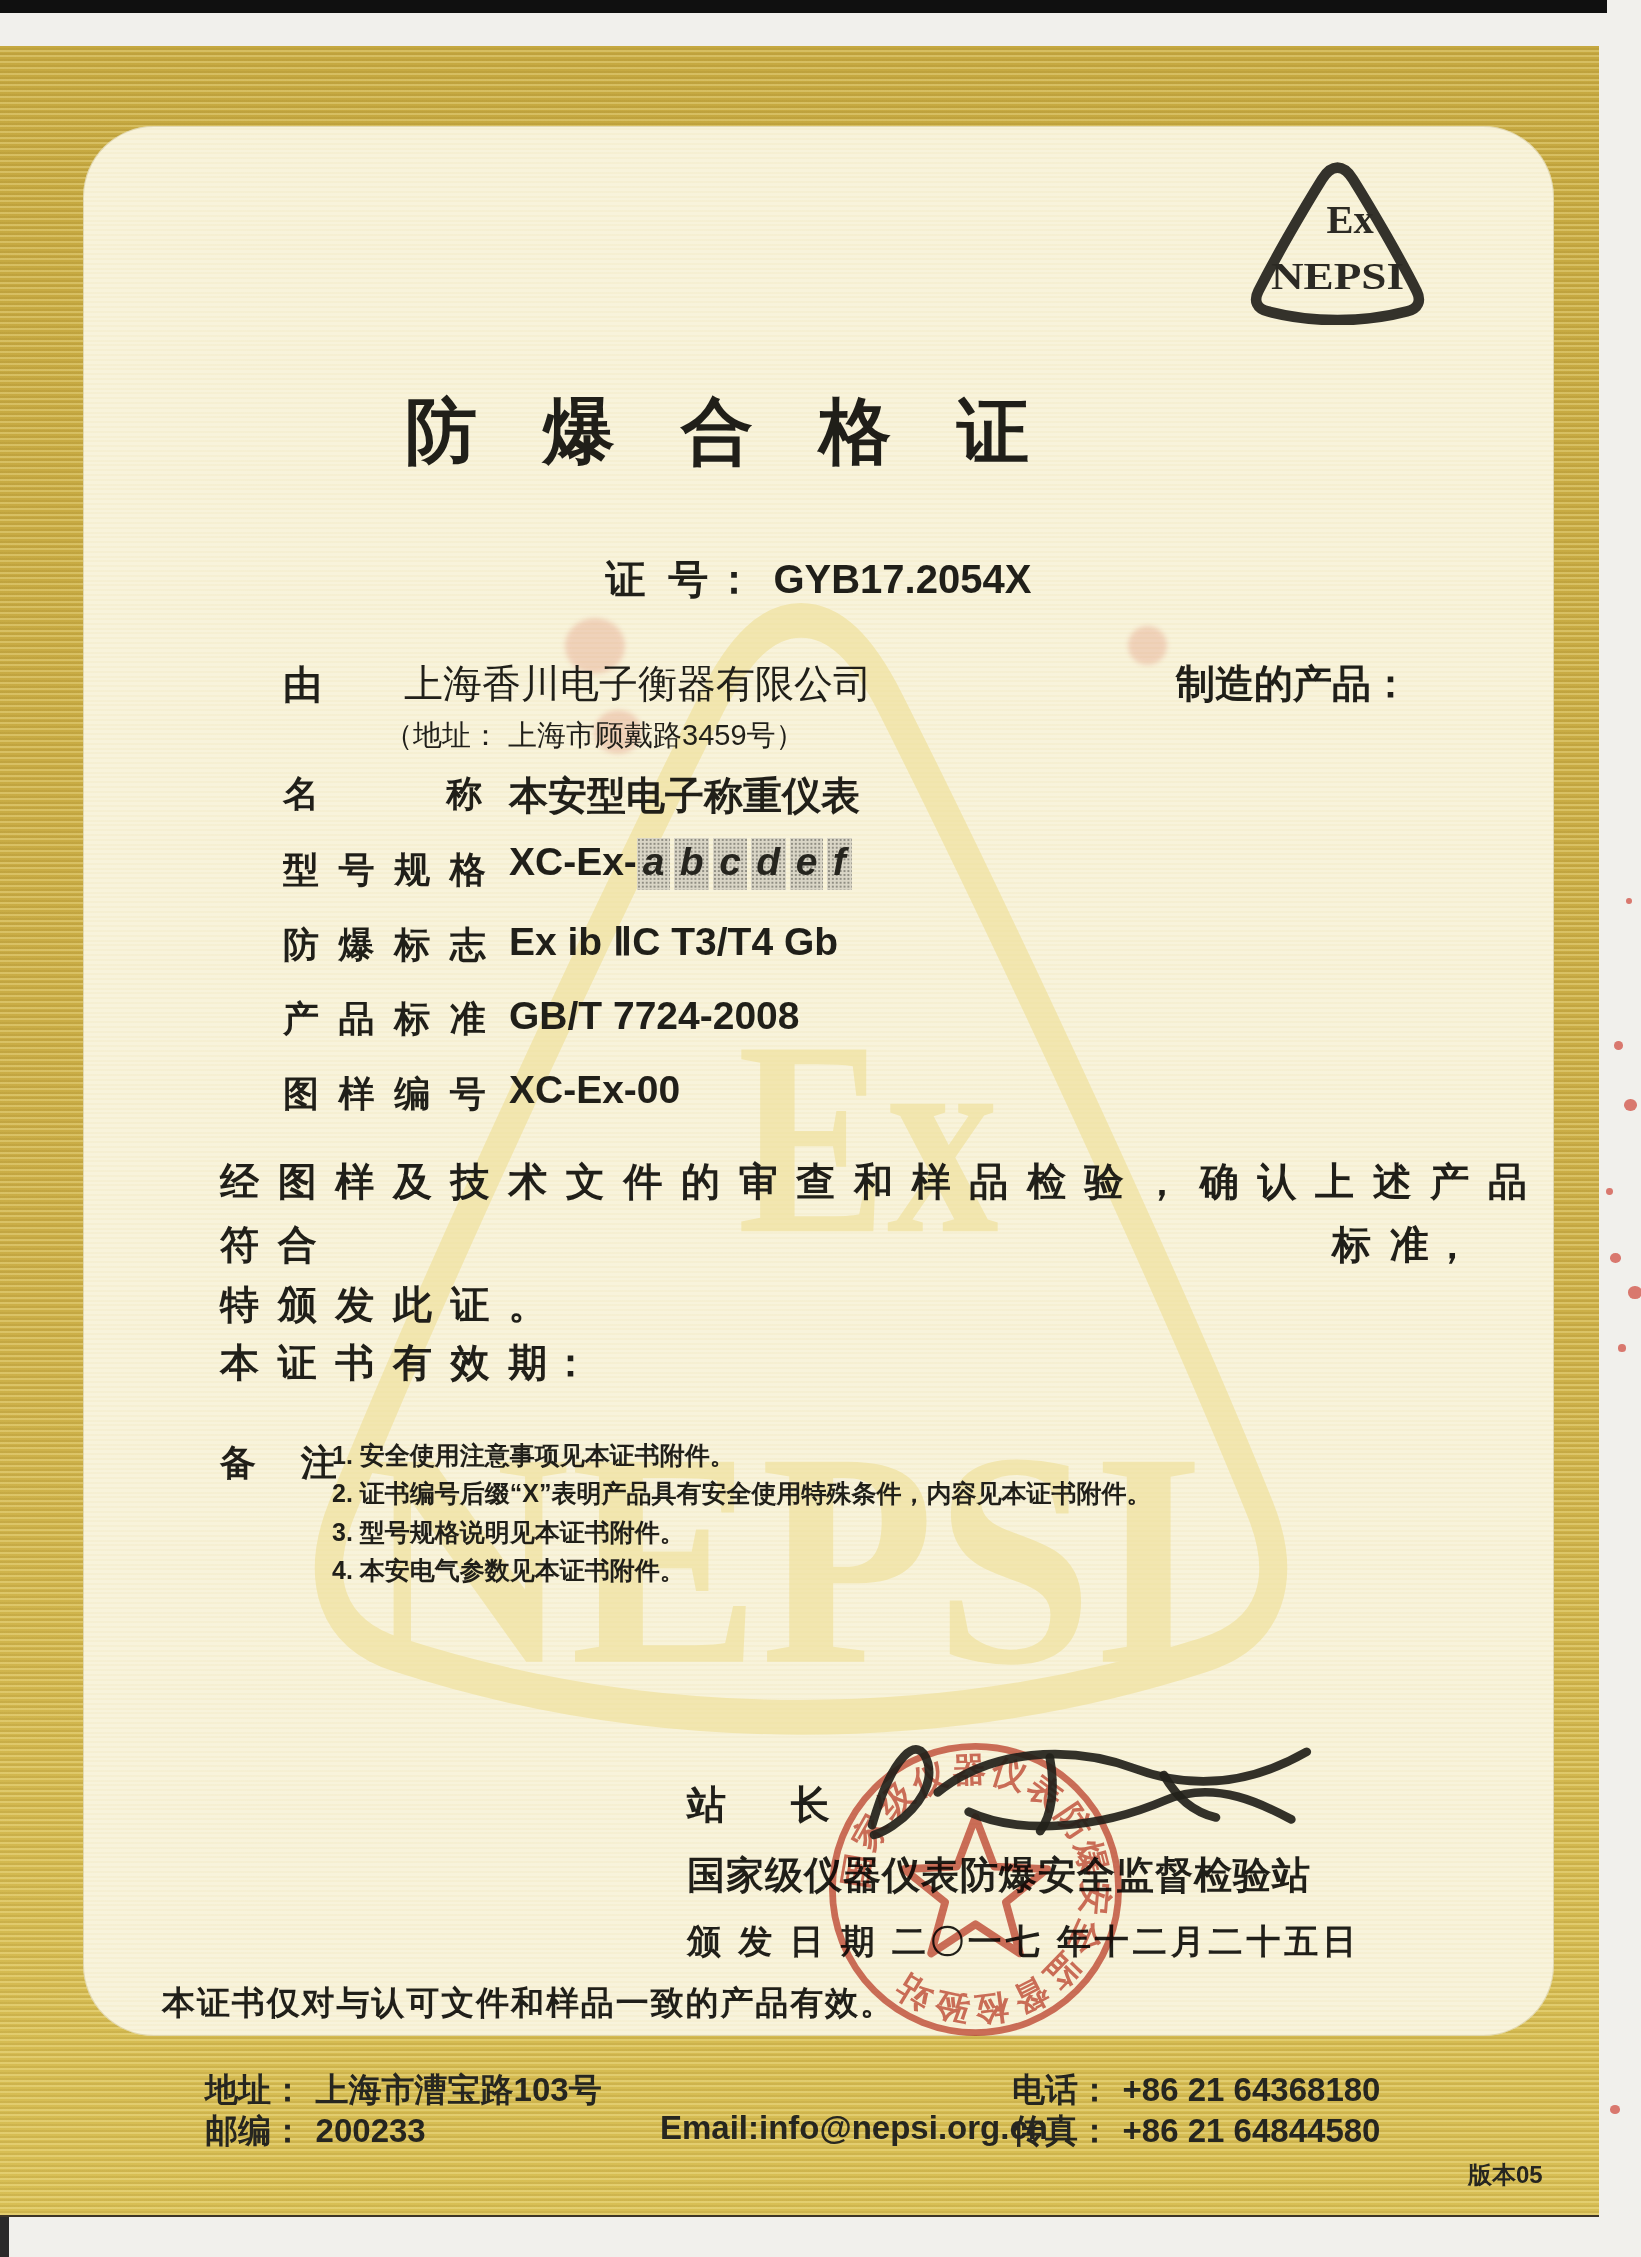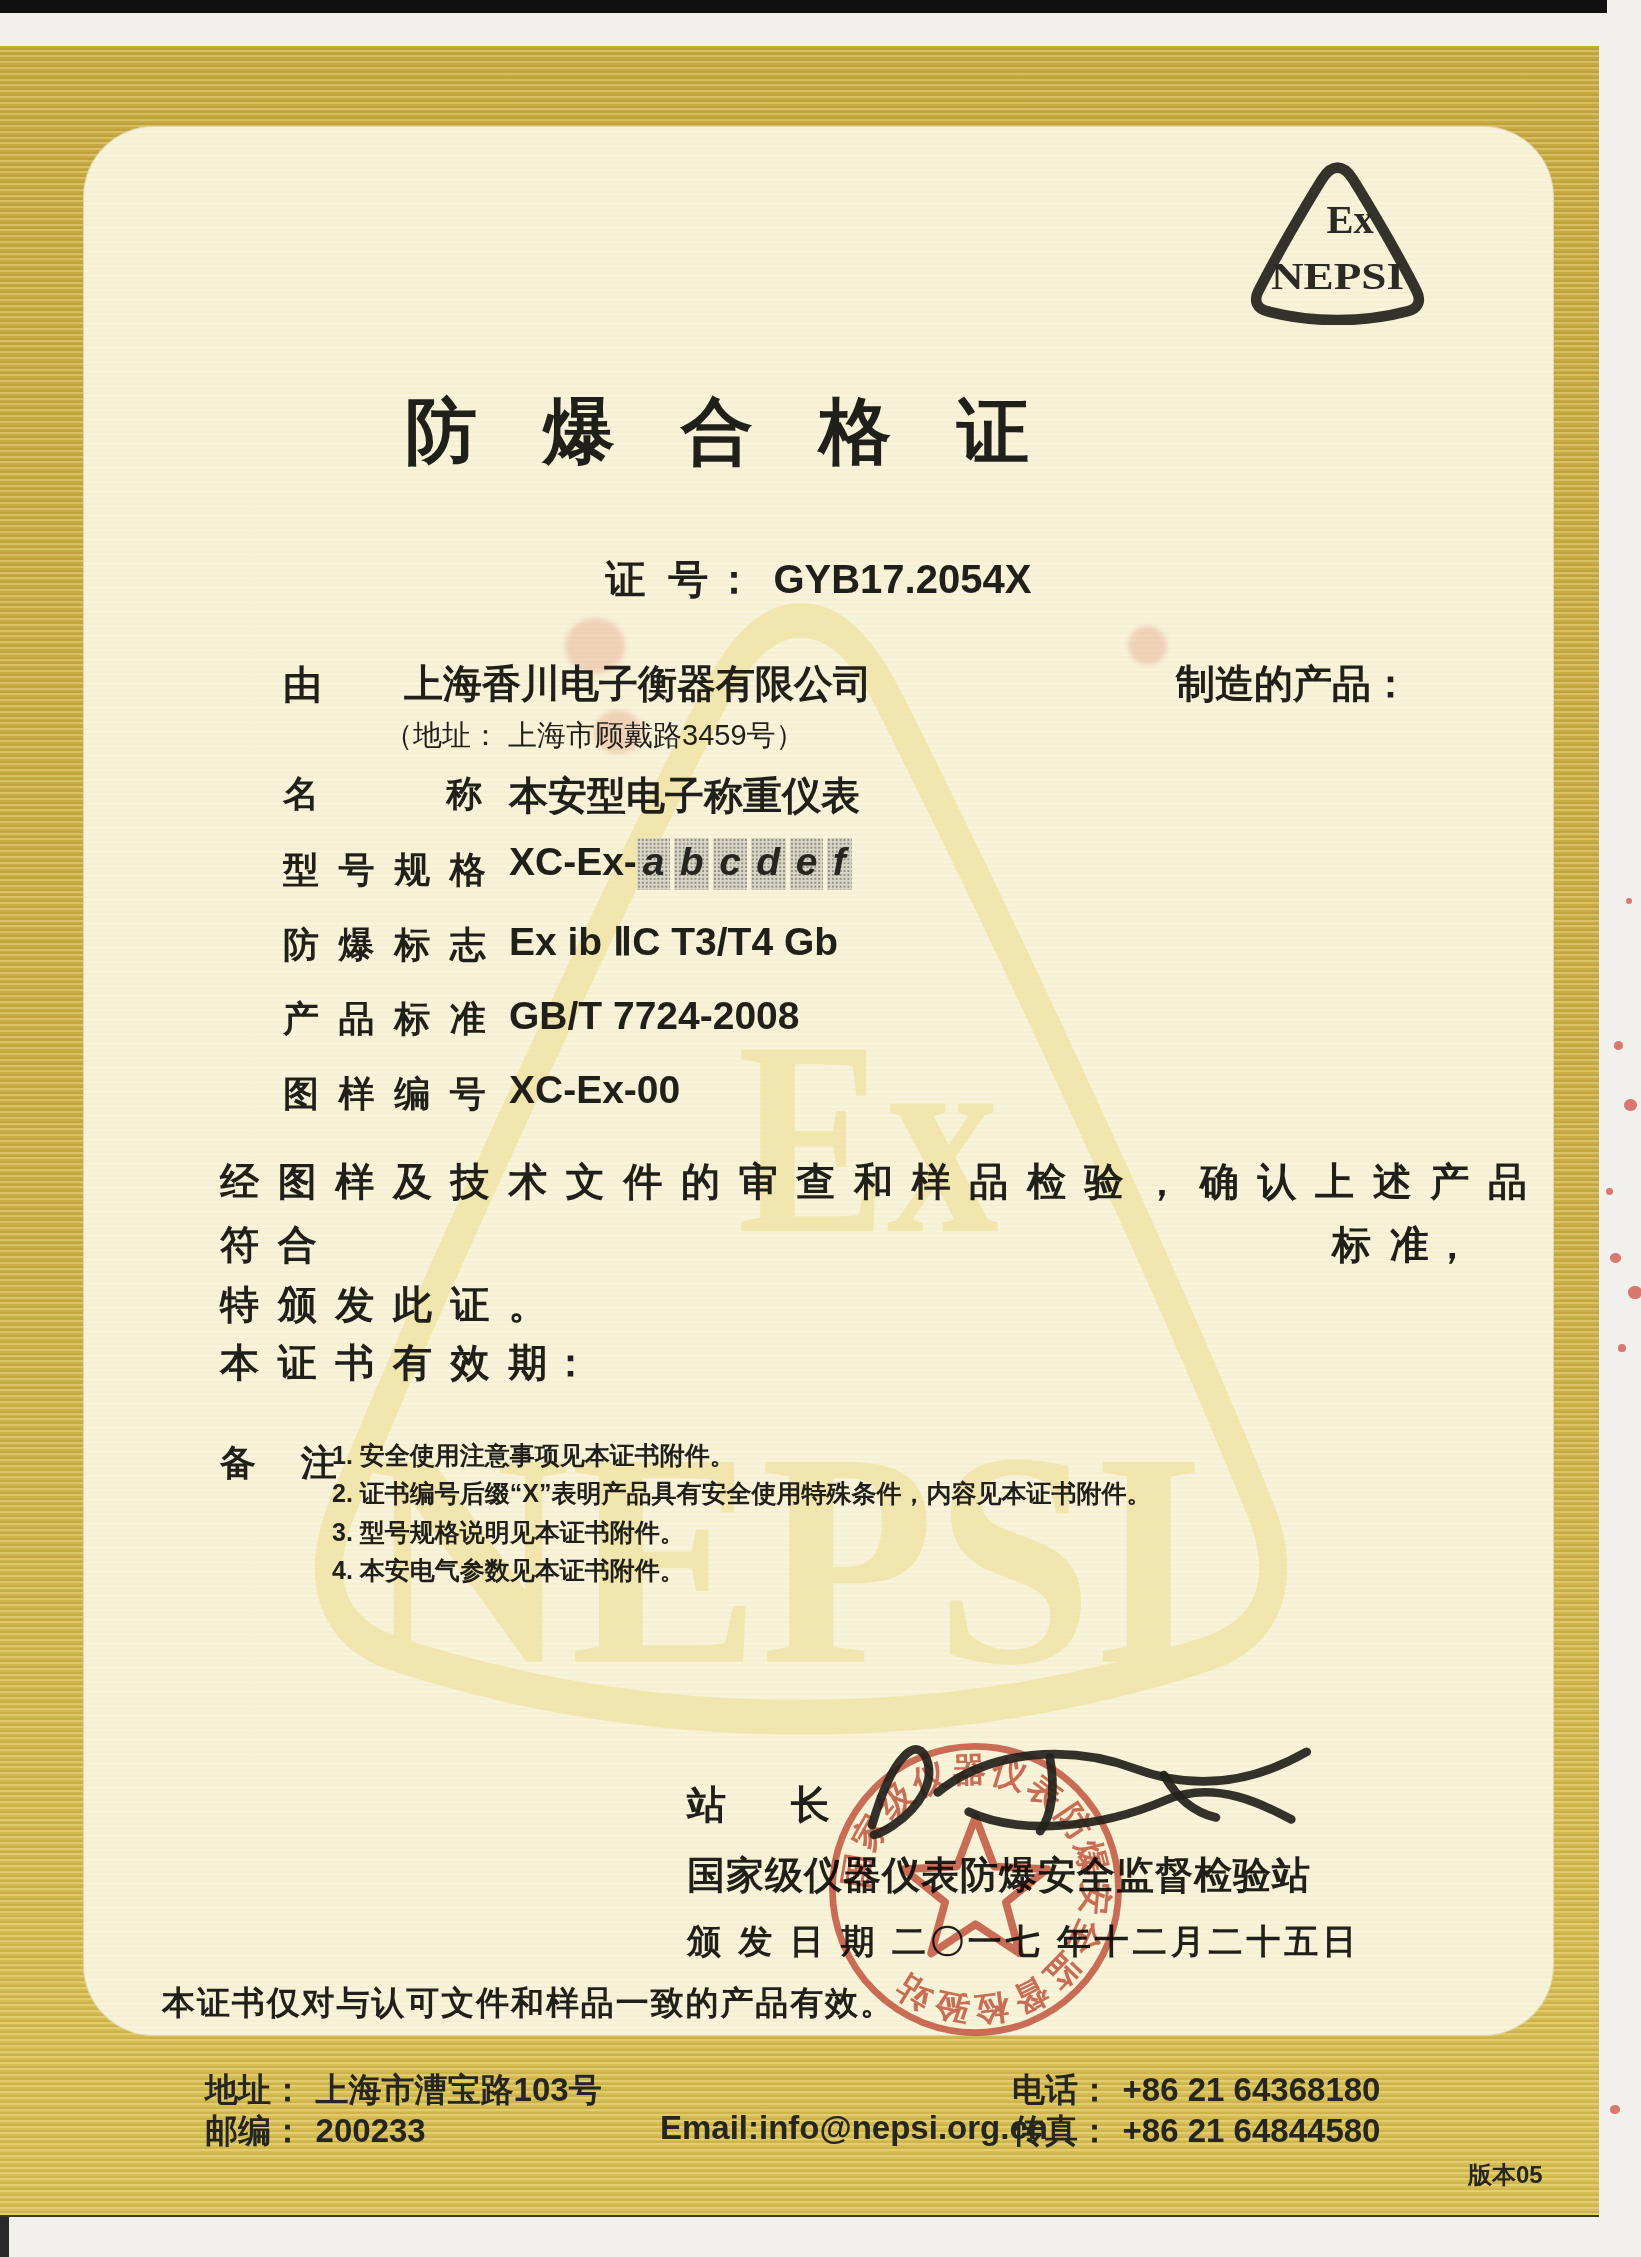--- a/index.html
+++ b/index.html
@@ -34,21 +34,21 @@
   .logo{left:1241px;top:156px;width:193px;height:169px;z-index:2;}
   .logo path{fill:none;stroke:#34322b;stroke-width:11;stroke-linejoin:round;}
   .logo text{fill:#2c2a24;font-family:"Liberation Serif",serif;font-weight:600;}
   
   .z2{z-index:2;}
   .title{left:83px;top:384px;width:1268px;text-align:center;font-size:72px;font-weight:700;
          letter-spacing:23px;text-indent:23px;white-space:nowrap;}
   .certline{left:83px;top:552px;width:1471px;text-align:center;font-size:40px;font-weight:700;white-space:nowrap;}
   .certline .lbl{letter-spacing:5.8px;margin-right:13.5px;}
   .mfg-prefix{left:283px;top:658px;font-size:39px;font-weight:700;}
-  .mfg-company{left:404px;top:657px;font-size:39px;font-weight:700;text-align:center;}
+  .mfg-company{left:404px;top:657px;font-size:39px;font-weight:400;text-align:center;}
   .mfg-suffix{left:1176px;top:657px;font-size:39px;font-weight:700;}
   .mfg-addr{left:384px;top:716px;font-size:29px;font-weight:400;}
   .frow-label{left:283px;font-size:36px;font-weight:700;letter-spacing:4.8px;white-space:pre;}
   .frow-value{left:509px;font-size:39px;font-weight:700;white-space:nowrap;}
   .redacted{display:inline-block;font-style:italic;font-weight:700;padding:1.9px 5.8px 5.8px 5.8px;margin-right:3.9px;
      color:#26251f;
      background-image:radial-gradient(#8f8d82 1.1px, rgba(0,0,0,0) 1.1px);
      background-size:3.9px 3.9px;background-color:#d9d5c6;}
   .stm{left:220px;width:1161px;font-size:39px;font-weight:700;letter-spacing:3.9px;white-space:nowrap;}
   .stm .mid{position:absolute;left:359px;top:0;letter-spacing:0;}

